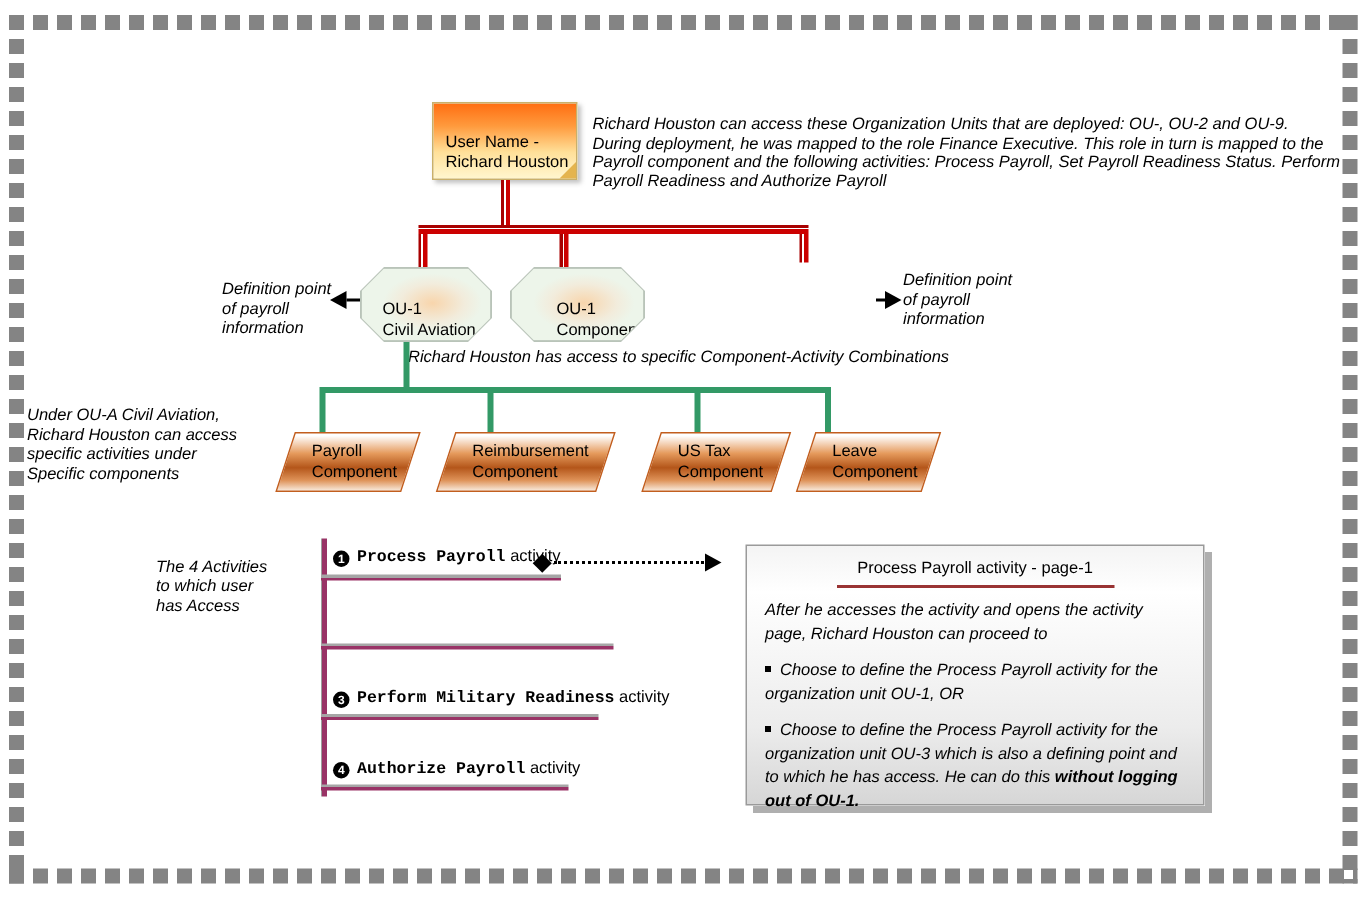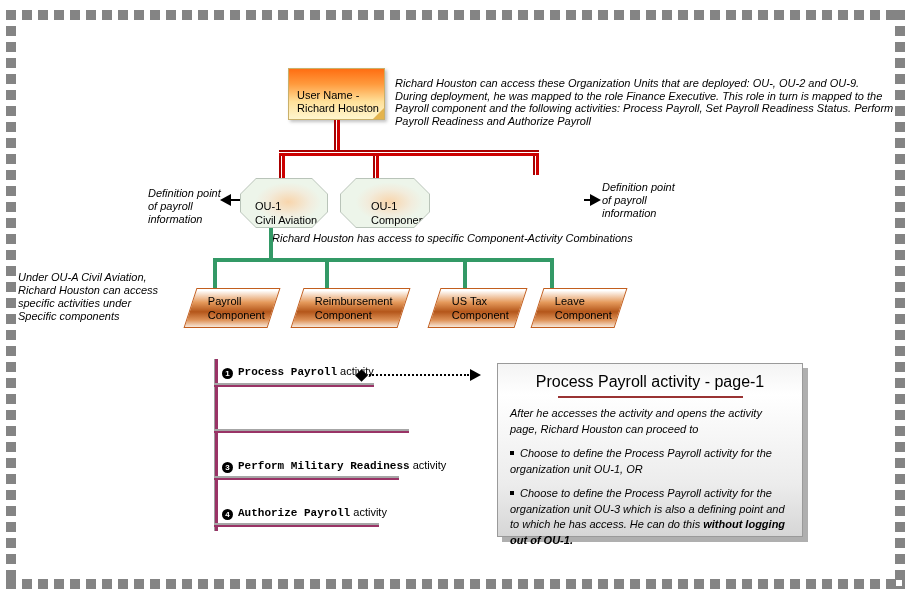--- a/index.html
+++ b/index.html
@@ -85,21 +85,21 @@
   .diamond { position:absolute; left:357px; top:371px; width:9px; height:9px;
              background:#000; transform:rotate(45deg); }
   .dotline { position:absolute; left:369px; top:374px; width:100px;
              border-top:2px dotted #000; }
 
   
   .detail { position:absolute; left:497px; top:363px; width:306px; height:174px;
             border:1px solid #9A9A9A;
             background:linear-gradient(180deg,#F4F4F4 0%,#FFFFFF 18%,#ECECEC 70%,#D6D6D6 100%);
             box-shadow:5px 5px 0 0 #AFAFAF; }
-  .detail-title { margin-top:9px; text-align:center; font-size:16px; color:#000; }
+  .detail-title { margin-top:9px; text-align:center; font-size:11px; color:#000; }
   .detail-rule { margin:5px auto 0 auto; width:185px; height:2px; background:#993333; }
   .detail-body { padding:8px 10px 0 12px; font-style:italic; font-size:11px;
                  line-height:15.5px; color:#000; }
   .detail-body p { margin-bottom:9px; }
   .sq-bullet { display:inline-block; width:4px; height:4px; background:#000;
                margin-right:6px; vertical-align:2px; }
   .bold-tail { font-weight:bold; }
 </style>
 </head>
 <body>
@@ -179,20 +179,23 @@
   </div>
   <div class="par" style="left:537px;top:288px;width:84px;">
     <span class="par-text">Leave
 Component</span>
   </div>
 
   <div class="note" style="left:18px;top:271px;width:150px;">Under OU-A  Civil Aviation,
 Richard Houston can access
 specific activities under
 Specific components</div>
+  <div class="note" style="left:104px;top:372px;width:100px;">The 4 Activities
+to which user
+has  Access</div>
 
   <div class="act-vline"></div>
 
   <div class="act-text" style="top:365px;">
     <span class="anum">1</span><b>Process Payroll</b><span> activity</span>
   </div>
   <div class="act-line" style="top:383px;width:160px;"></div>
 
   <div class="act-line" style="top:429px;width:195px;"></div>
 

